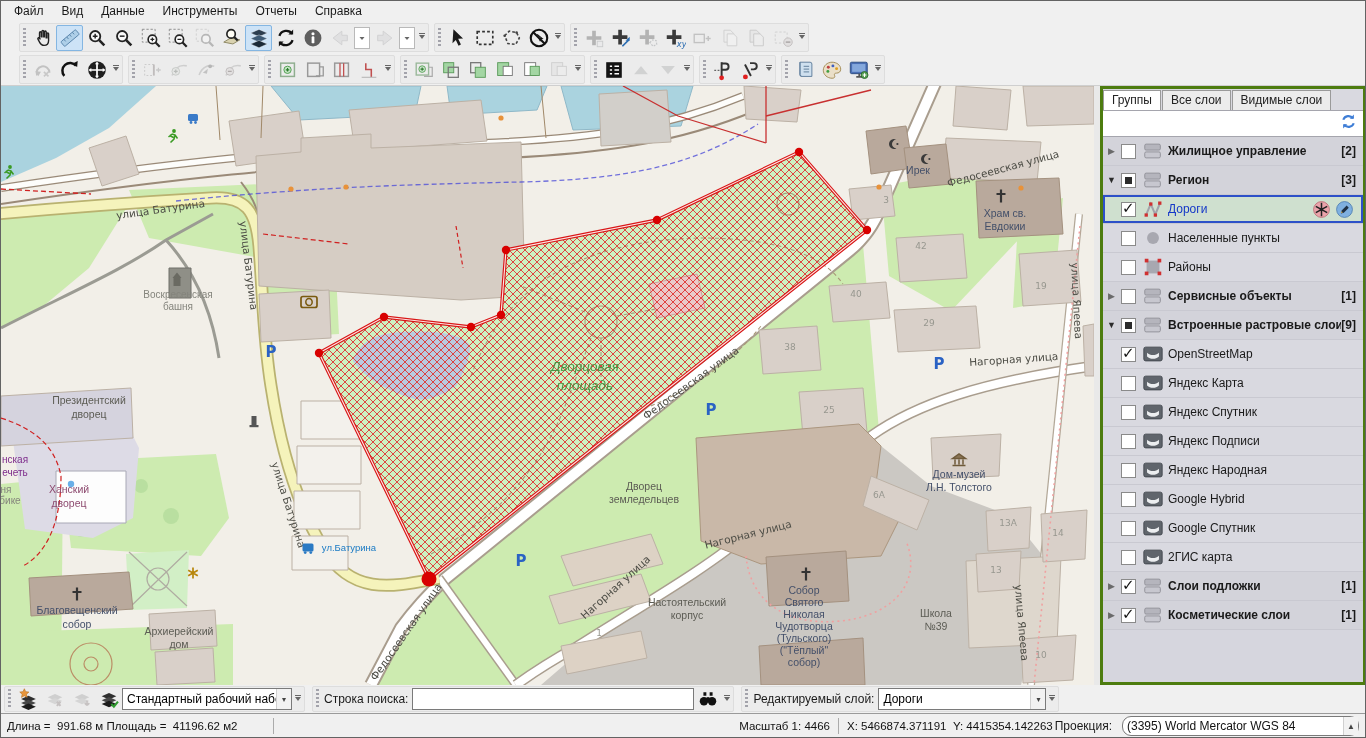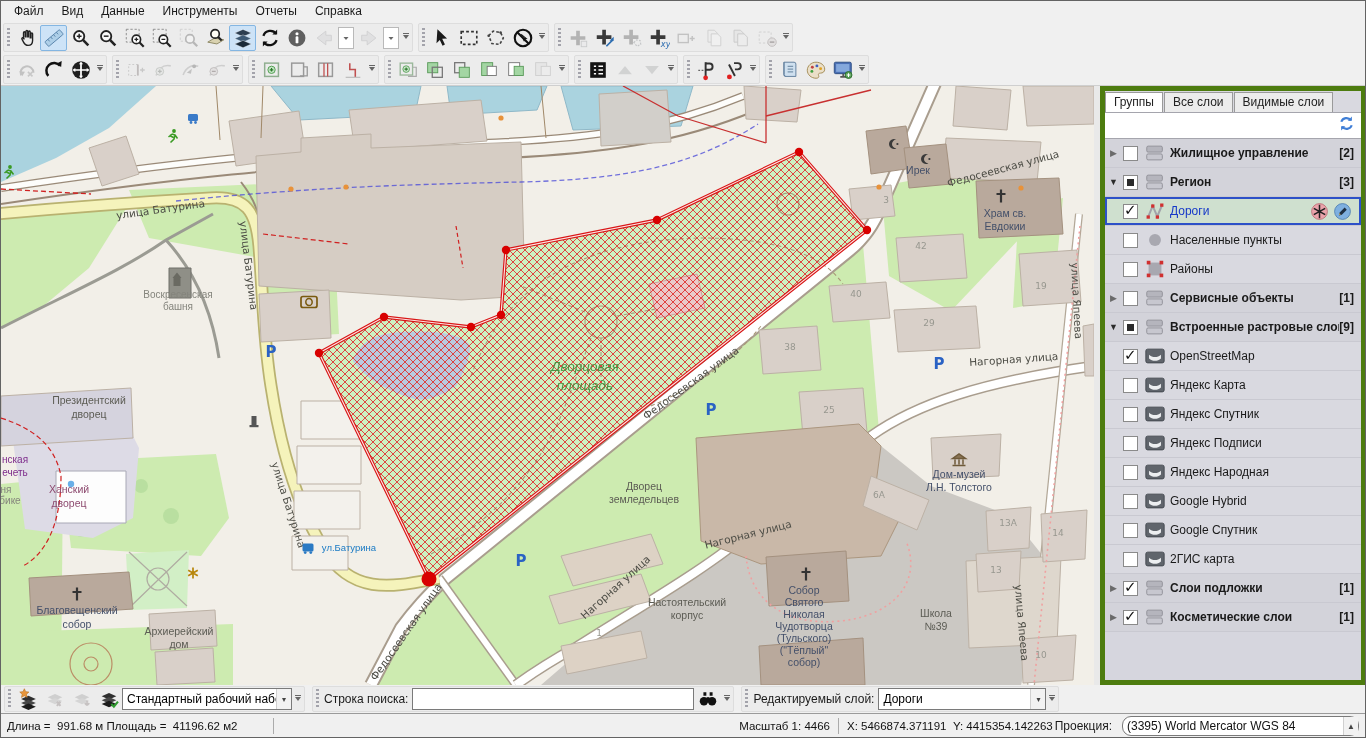--- a/index.html
+++ b/index.html
@@ -2,39 +2,39 @@
 <html><head>
 <meta charset="utf-8">
 <style>
   html,body{margin:0;padding:0;background:#888;}
   *{box-sizing:border-box;font-family:"Liberation Sans","DejaVu Sans",sans-serif;}
   .window{width:1366px;height:738px;background:#0f766e;border:1px solid #636363;position:relative;overflow:hidden;}
   
   .menubar{height:20px;display:flex;align-items:center;padding-left:4px;background:#f0f0f0;font-size:12px;color:#1a1a1a;}
   .menu-item{padding:2px 9px;cursor:default;}
   
-  .toolbar{display:flex;align-items:center;padding:1px 2px;gap:5px;background:#f0f0f0;}
+  .toolbar{display:flex;align-items:center;padding:1px 18px;gap:5px;background:#f0f0f0;}
   .toolbar.r1{height:33px;}
   .toolbar.r2{height:32px;border-bottom:1px solid #cfcfcf;}
   .tb-group{display:flex;align-items:center;height:29px;background:#ececec;border:1px solid #dddddd;border-radius:2px;padding:0 1px 0 2px;}
   .grip{width:3px;height:20px;margin:0 3px 0 1px;background:repeating-linear-gradient(to bottom,#a3a3ab 0 2px,transparent 2px 4px);}
   .tb-btn{width:27px;height:26px;display:flex;align-items:center;justify-content:center;border:1px solid transparent;border-radius:2px;}
   .tb-btn svg{width:22px;height:22px;display:block;}
   .tb-btn.a{background:#cde3f7;border-color:#84b6e2;}
   .tb-btn.d{opacity:.35;filter:grayscale(.9);}
   .tb-drop{width:16px;height:22px;background:#fff;border:1px solid #b9b9b9;display:flex;align-items:center;justify-content:center;font-size:8px;color:#555;margin:0 1px;}
   .ovf{width:10px;height:22px;display:flex;flex-direction:column;align-items:center;justify-content:center;gap:1px;margin-left:1px;}
   .ovf i{display:block;width:6px;border-top:1.5px solid #666;}
   .ovf b{width:0;height:0;border:3px solid transparent;border-top:4px solid #666;}
   
   .main{display:flex;height:599px;background:#e9e9e9;}
   .map-wrap{width:1093px;height:599px;position:relative;background:#f2efe8;flex:none;border-right:1px solid #b5b5b5;}
   .map-wrap svg{display:block;}
   .gutter{width:6px;flex:none;background:#e9e9e9;}
-  .sidebar{width:266px;flex:none;display:flex;flex-direction:column;background:#d6d6de;border:5px solid #4d7c0f;}
+  .sidebar{width:266px;flex:none;display:flex;flex-direction:column;background:#d6d6de;border:3px solid #4d7c0f;}
   .tabs{display:flex;height:21px;padding-top:1px;background:#d9d9e0;font-size:12px;flex:none;}
   .tab{padding:2px 8px 1px;background:#ececec;border:1px solid #9a9a9a;border-bottom:none;margin-right:1px;color:#222;}
   .tab.active{background:#fff;font-weight:normal;position:relative;top:0;}
   .filter-row{height:27px;flex:none;background:#fff;border:1px solid #a5a5ad;border-left:none;border-right:none;display:flex;align-items:center;justify-content:flex-end;padding-right:5px;}
   .filter-row svg{width:19px;height:19px;}
   .tree{flex:1;overflow:hidden;}
   .trow{height:29px;display:flex;align-items:center;border-bottom:1px solid #c9c9d1;font-size:12px;color:#1a1a1a;background:#d9d9e0;padding-right:7px;}
   .trow.group{background:#d3d3da;}
   .trow.group .tlabel{font-weight:bold;}
   .trow.sel{background:#cfe0cf;box-shadow:inset 0 0 0 2px #2d50c8;}

